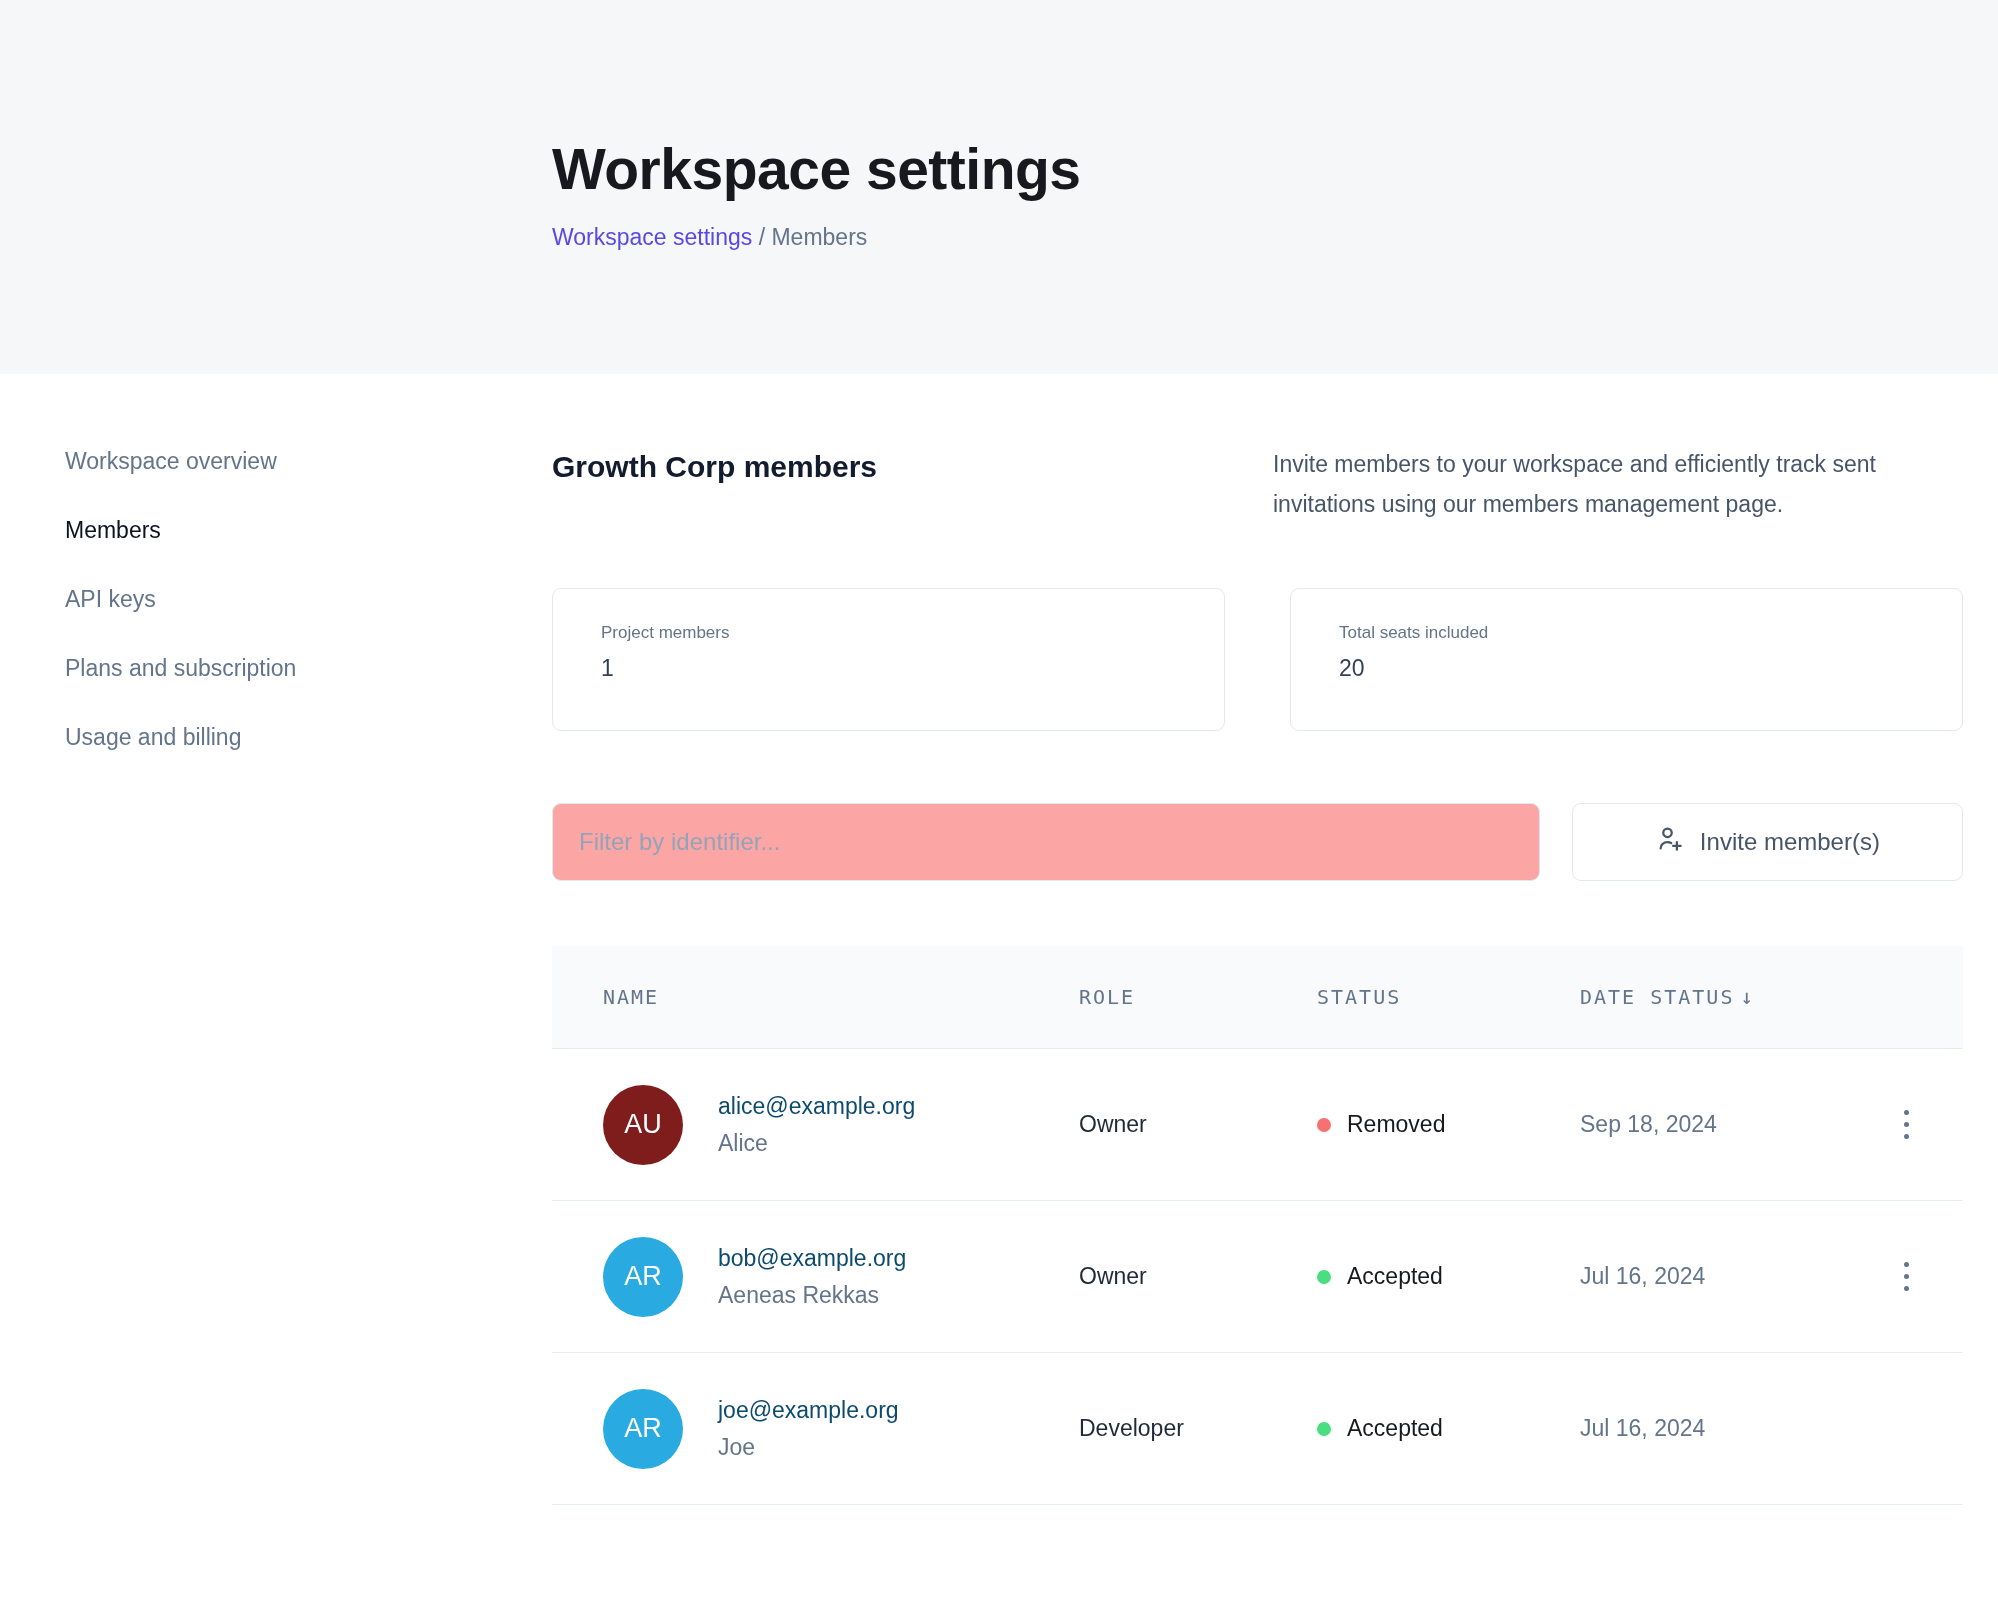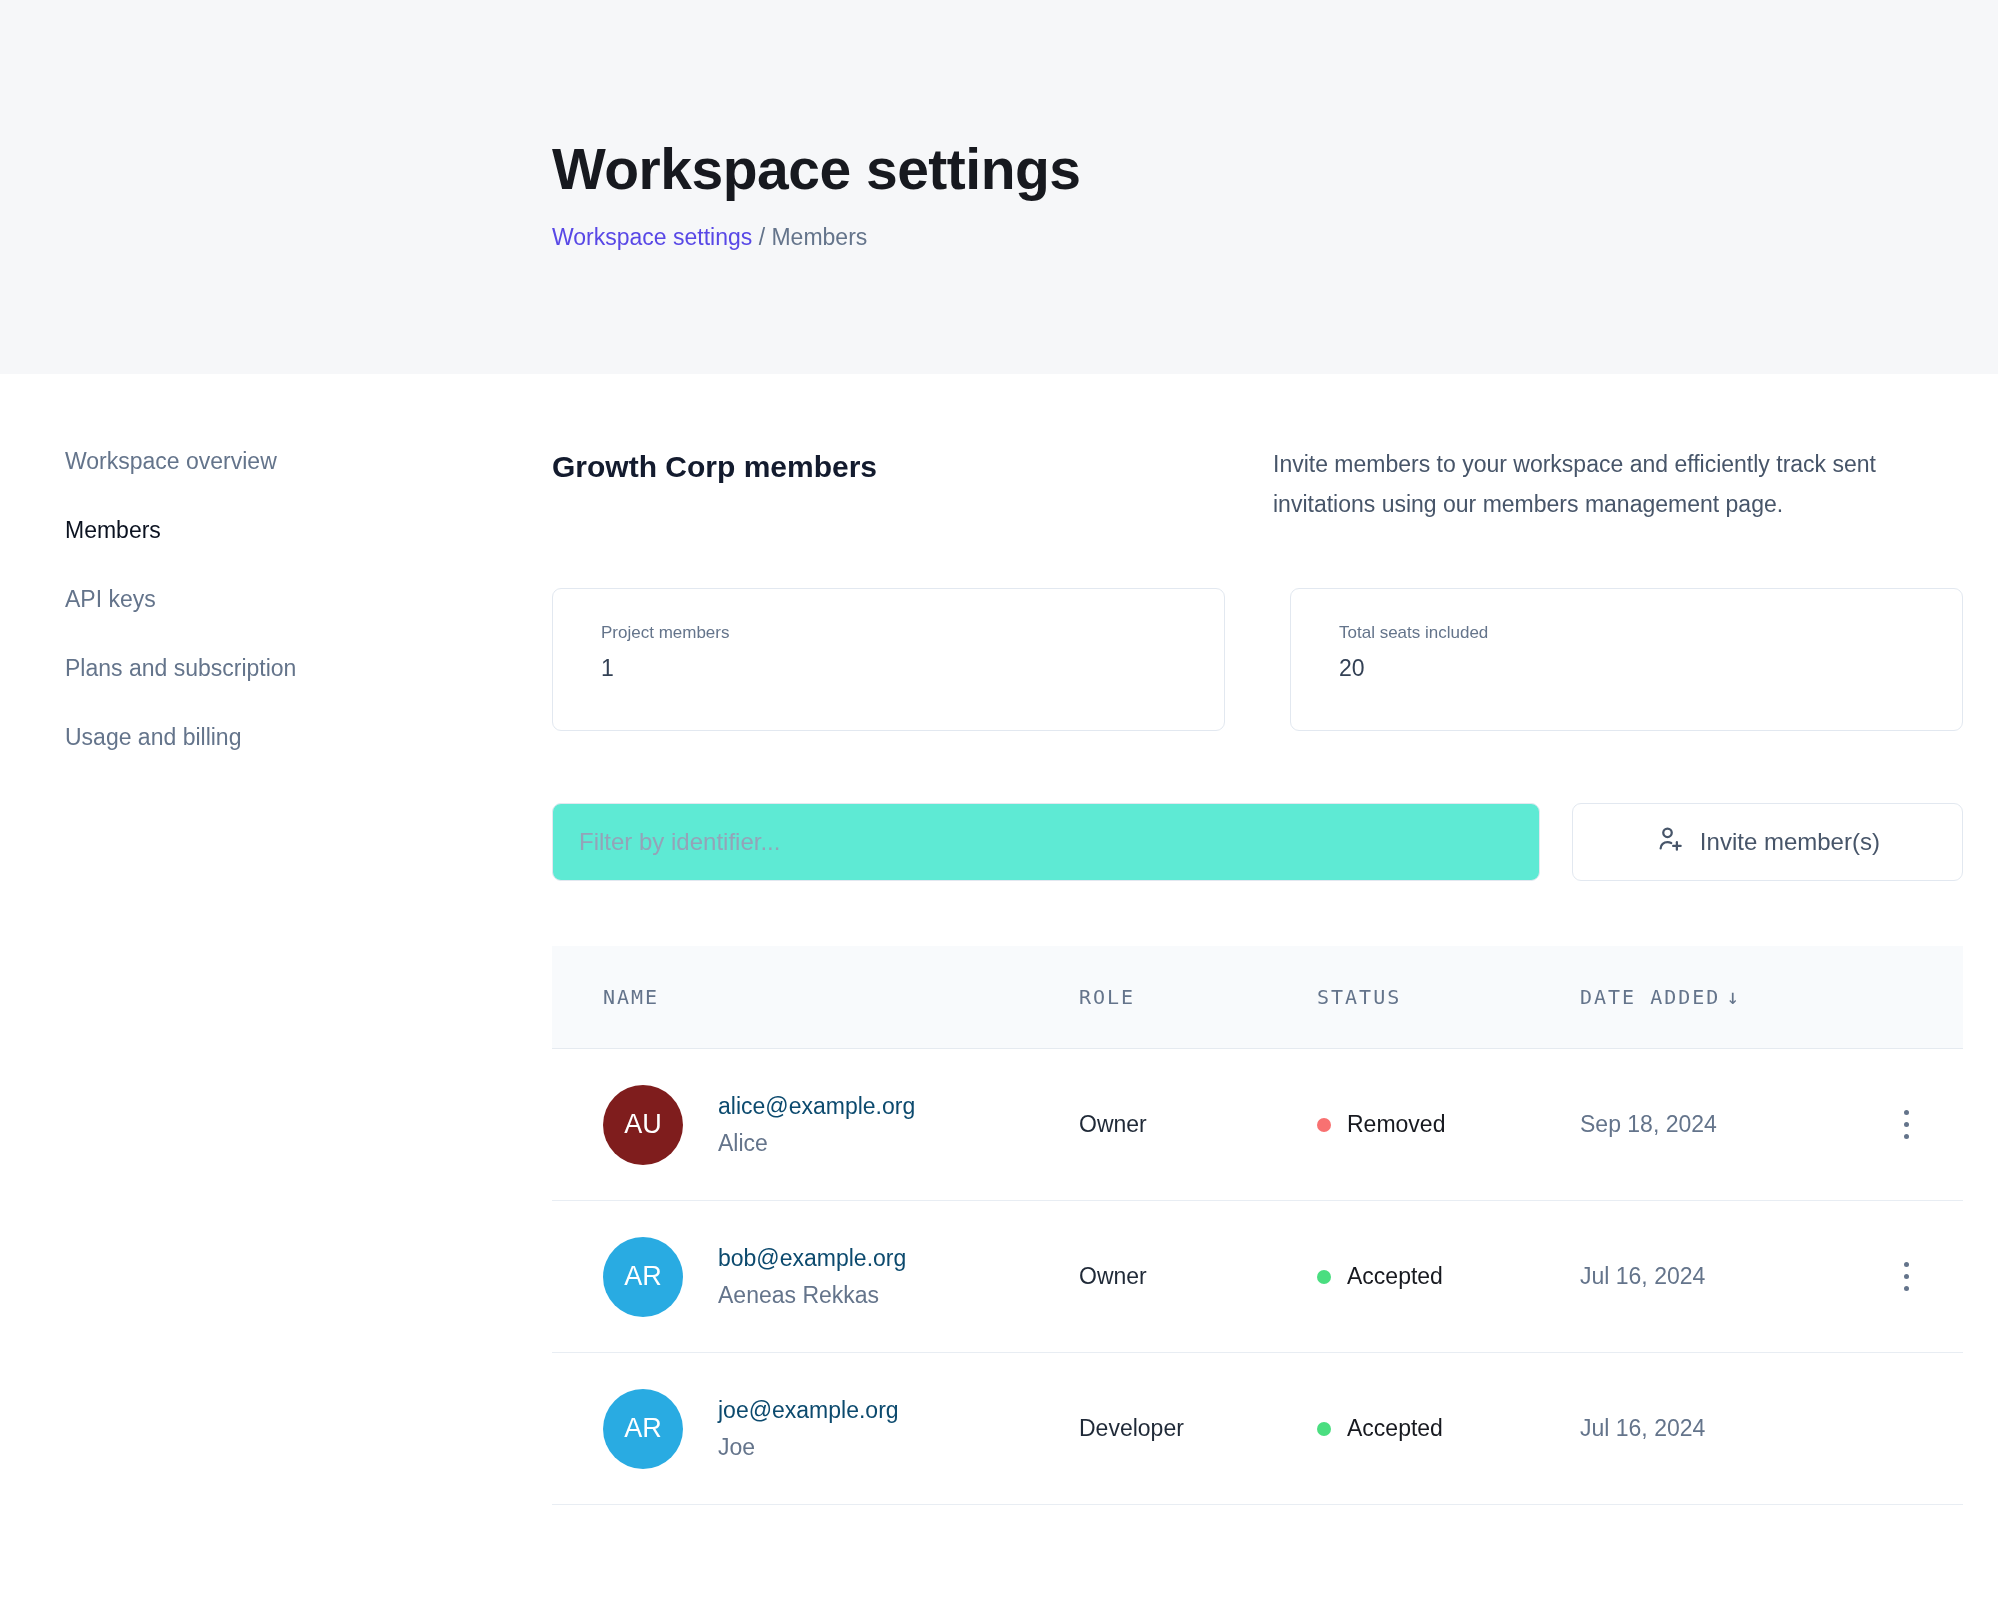--- a/index.html
+++ b/index.html
@@ -30,21 +30,21 @@
   .stats { display:flex; gap:65px; margin-top:64px; }
   .stat-card { width:673px; height:143px; background:#ffffff; border:1px solid #e2e8f0;
                border-radius:9px; padding:34px 0 0 48px; }
   .stat-label { font-size:17px; color:#64748b; }
   .stat-value { font-size:23px; color:#334155; margin-top:12px; }
 
   
   .filter-row { display:flex; margin-top:72px; align-items:center; }
   .filter-input { width:1028px; height:78px; border:1px solid #e2e8f0; border-radius:9px;
                   font-size:24px; color:#334155; padding:0 26px; outline:none;
-                  font-family:"Liberation Sans", sans-serif; background:#5eead4; }
+                  font-family:"Liberation Sans", sans-serif; background:#fca5a5; }
   .filter-input::placeholder { color:#94a3b8; }
   .invite-btn { margin-left:32px; width:408px; height:78px; background:#ffffff;
                 border:1px solid #e2e8f0; border-radius:9px; display:flex; align-items:center;
                 justify-content:center; gap:15px; cursor:pointer; font-size:24px; color:#475569;
                 font-family:"Liberation Sans", sans-serif; }
   .invite-btn svg { flex:none; }
 
   
   .table { margin-top:65px; width:1411px; }
   .tgrid { display:grid; grid-template-columns:476px 238px 263px 313px 1fr;
@@ -123,21 +123,21 @@
         <span>Invite member(s)</span>
       </button>
     </div>
 
     <div class="table">
       <div class="tgrid thead">
         <div class="th">NAME</div>
         <div class="th">ROLE</div>
         <div class="th">STATUS</div>
         <div class="th">
-          <span>DATE ADDED</span><span class="sort-arrow">↓</span>
+          <span>DATE STATUS</span><span class="sort-arrow">↓</span>
         </div>
         <div></div>
       </div>
 
       <div class="tgrid trow">
         <div class="member-cell">
           <div class="avatar" style="background-color: #7f1d1d;">AU</div>
           <div class="ident">
             <div class="email">alice@example.org</div>
             <div class="uname">Alice</div>

